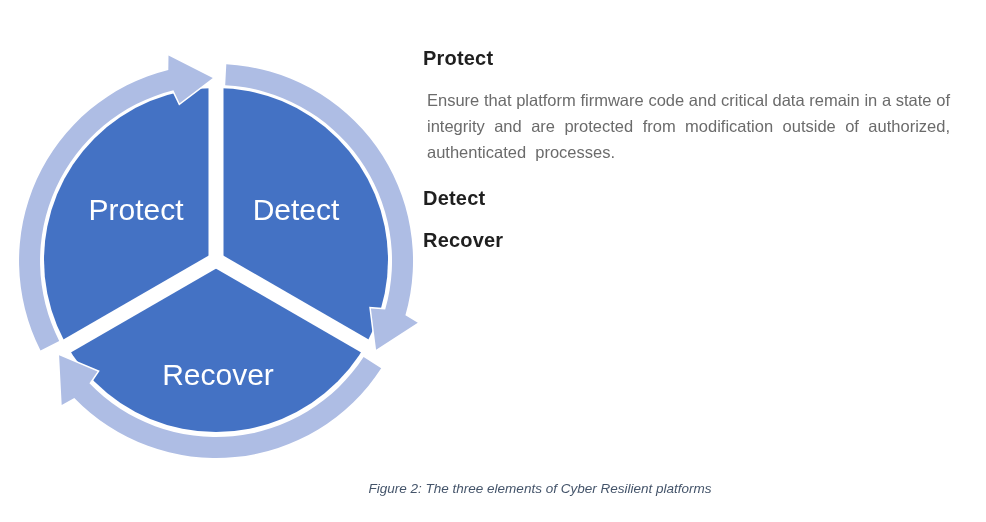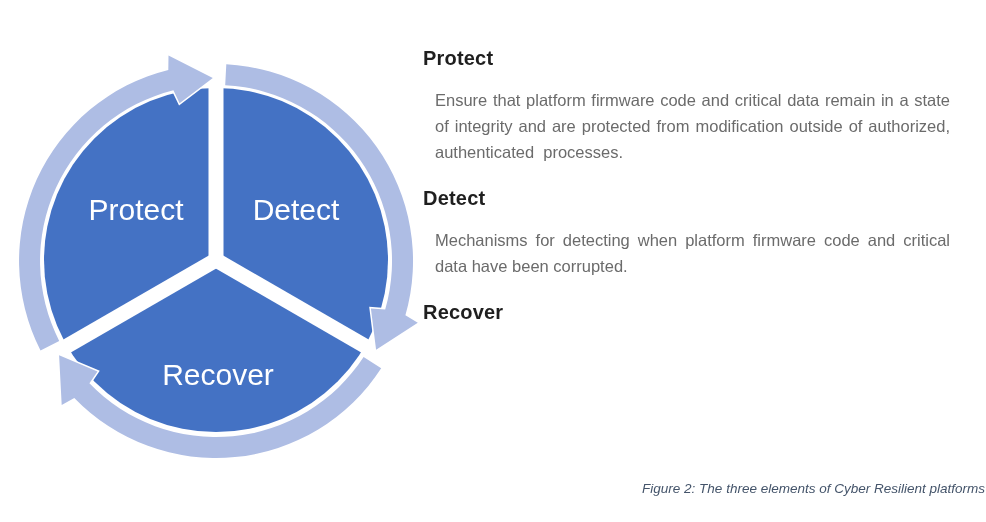--- a/index.html
+++ b/index.html
@@ -31,34 +31,34 @@
   }
   .def-heading {
     margin: 0 0 16px 0;
     font-size: 20px;
     line-height: 26px;
     font-weight: 700;
     color: #1f1f1f;
     letter-spacing: 0.2px;
   }
   .def-body {
-    margin: 0 0 20px 12px;
+    margin: 0 0 20px 4px;
     font-size: 16.5px;
     line-height: 26px;
     font-weight: 400;
     color: #6b6b6b;
     text-align: justify;
     white-space: pre-wrap;
   }
   .caption {
     position: absolute;
     left: 95px;
     top: 481px;
     width: 890px;
-    text-align: right;
+    text-align: center;
     font-size: 13.5px;
     font-style: italic;
     color: #44546A;
   }
 </style>
 </head>
 <body>
 
 <div class="page">
 
@@ -101,21 +101,20 @@
 
   <div class="definitions">
 
     <div>
       <h3 class="def-heading">Protect</h3>
       <p class="def-body">Ensure that platform firmware code and critical data remain in a state of integrity and are protected from modification outside of authorized, authenticated  processes.</p>
     </div>
 
     <div>
       <h3 class="def-heading">Detect</h3>
-      <p class="def-body">Mechanisms for detecting when platform firmware code and critical data have been corrupted.</p>
     </div>
 
     <div>
       <h3 class="def-heading">Recover</h3>
     </div>
 
   </div>
 
   <div class="caption">Figure 2: The three elements of Cyber Resilient platforms</div>
 

